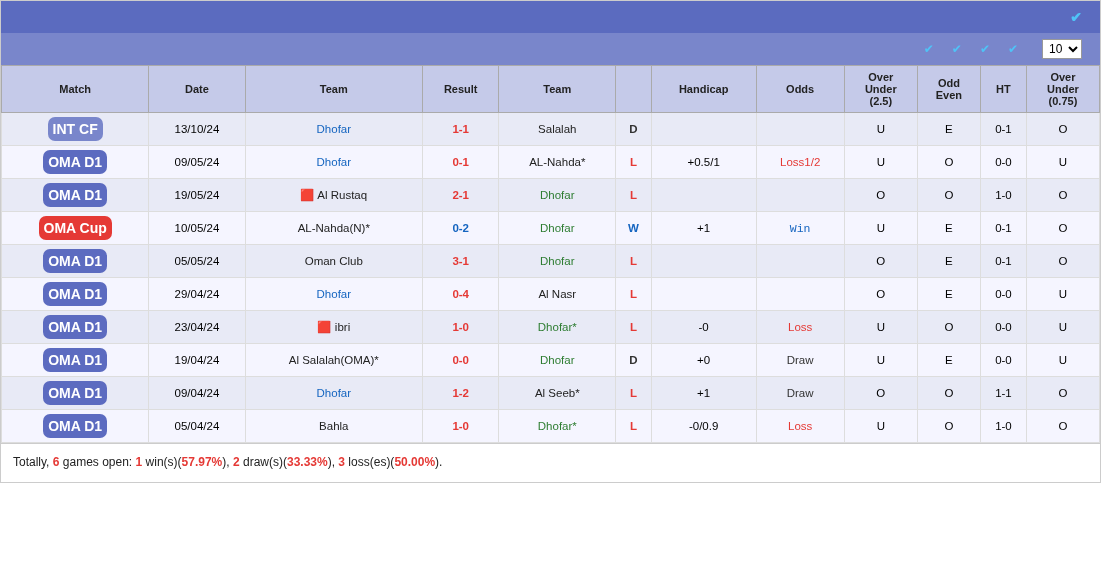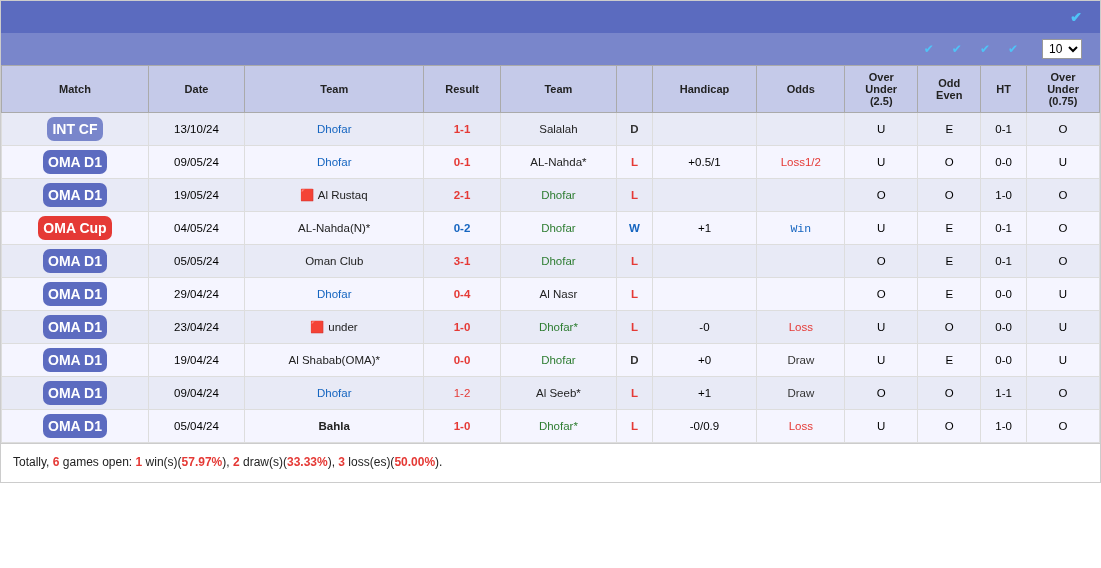--- a/index.html
+++ b/index.html
@@ -173,21 +173,21 @@
       <td style="color:#e53935;"></td>
       <td>O</td>
       <td>O</td>
       <td>1-0</td>
       <td>O</td>
     </tr>
         <tr class="row-odd">
       <td>
         <span class="badge" style="background:#e53935;">OMA Cup</span>
       </td>
-      <td>04/05/24</td>
+      <td>10/05/24</td>
       <td style="color:#222;">AL-Nahda(N)*</td>
       <td style="color:#1565c0; font-weight:bold;text-align:center;">0-2</td>
       <td style="color:#2e7d32;">Dhofar</td>
       <td style="color:#1565c0; font-weight:bold;">W</td>
       <td>+1</td>
       <td style="color:#1565c0;font-family:Liberation Mono, monospace;">Win</td>
       <td>U</td>
       <td>E</td>
       <td>0-1</td>
       <td>O</td>
@@ -222,69 +222,69 @@
       <td>O</td>
       <td>E</td>
       <td>0-0</td>
       <td>U</td>
     </tr>
         <tr class="row-even">
       <td>
         <span class="badge" style="background:#5c6bc0;">OMA D1</span>
       </td>
       <td>23/04/24</td>
-      <td style="color:#222;">🟥 under</td>
+      <td style="color:#222;">🟥 ibri</td>
       <td style="color:#e53935; font-weight:bold;">1-0</td>
       <td style="color:#2e7d32;">Dhofar*</td>
       <td style="color:#e53935; font-weight:bold;">L</td>
       <td>-0</td>
       <td style="color:#e53935;">Loss</td>
       <td>U</td>
       <td>O</td>
       <td>0-0</td>
       <td>U</td>
     </tr>
         <tr class="row-odd">
       <td>
         <span class="badge" style="background:#5c6bc0;">OMA D1</span>
       </td>
       <td>19/04/24</td>
-      <td style="color:#222;">Al Shabab(OMA)*</td>
+      <td style="color:#222;">Al Salalah(OMA)*</td>
       <td style="color:#e53935; font-weight:bold;">0-0</td>
       <td style="color:#2e7d32;">Dhofar</td>
       <td style="color:#333; font-weight:bold;">D</td>
       <td>+0</td>
       <td style="color:#333;">Draw</td>
       <td>U</td>
       <td>E</td>
       <td>0-0</td>
       <td>U</td>
     </tr>
         <tr class="row-even">
       <td>
         <span class="badge" style="background:#5c6bc0;">OMA D1</span>
       </td>
       <td>09/04/24</td>
       <td style="color:#1565c0;">Dhofar</td>
-      <td style="color:#e53935; font-weight:normal;">1-2</td>
+      <td style="color:#e53935; font-weight:bold;">1-2</td>
       <td style="color:#222;">Al Seeb*</td>
       <td style="color:#e53935; font-weight:bold;">L</td>
       <td>+1</td>
       <td style="color:#333;">Draw</td>
       <td>O</td>
       <td>O</td>
       <td>1-1</td>
       <td>O</td>
     </tr>
         <tr class="row-odd">
       <td>
         <span class="badge" style="background:#5c6bc0;">OMA D1</span>
       </td>
       <td>05/04/24</td>
-      <td style="color:#222;font-weight:bold;">Bahla</td>
+      <td style="color:#222;">Bahla</td>
       <td style="color:#e53935; font-weight:bold;">1-0</td>
       <td style="color:#2e7d32;">Dhofar*</td>
       <td style="color:#e53935; font-weight:bold;">L</td>
       <td>-0/0.9</td>
       <td style="color:#e53935;">Loss</td>
       <td>U</td>
       <td>O</td>
       <td>1-0</td>
       <td>O</td>
     </tr>

